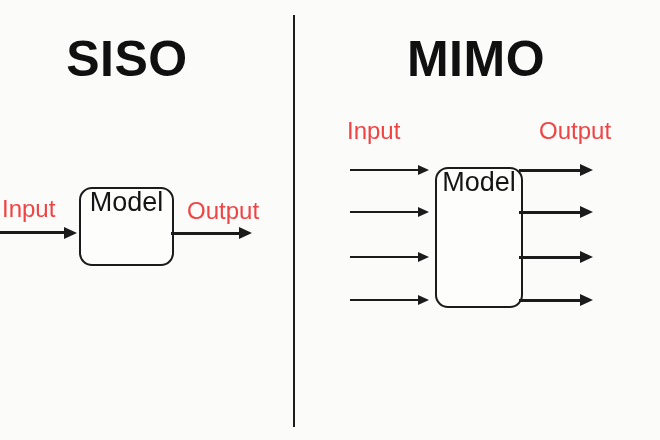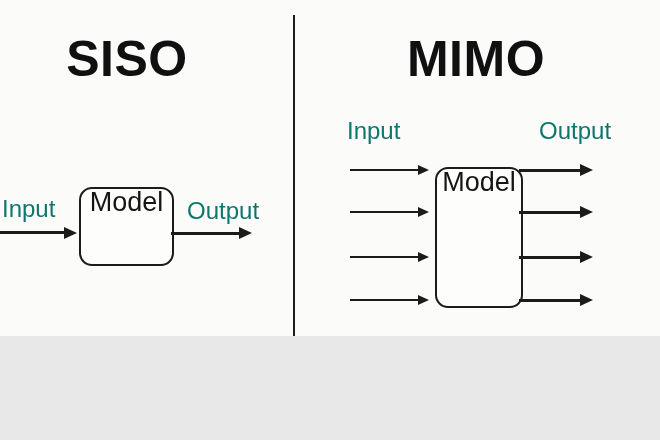--- a/index.html
+++ b/index.html
@@ -6,41 +6,41 @@
     --bg:#fbfbfa;
     --ink:#1b1b1b;
   }
   html,body{margin:0;padding:0;}
   body{
     font-family:"Liberation Sans","DejaVu Sans",sans-serif;
     background:#e8e8e8;
   }
   .canvas{
     position:relative;
-    width:660px;height:336px;
+    width:660px;height:440px;
     background:var(--bg);
     overflow:hidden;
     color:var(--ink);
   }
   .panel-title{
     position:absolute;
     top:34px;
     width:160px;
     text-align:center;
     font-size:50px;
     font-weight:700;
     letter-spacing:0.5px;
     line-height:1;
     color:#101010;
   }
   .io-label{
     position:absolute;
     font-size:24px;
     line-height:1;
-    color:#0f766e;
+    color:#ef4444;
     white-space:nowrap;
   }
   .model-box{
     position:absolute;
     border:2.5px solid var(--ink);
     border-radius:13px;
     background:#fdfdfc;
     display:flex;
     justify-content:center;
   }

